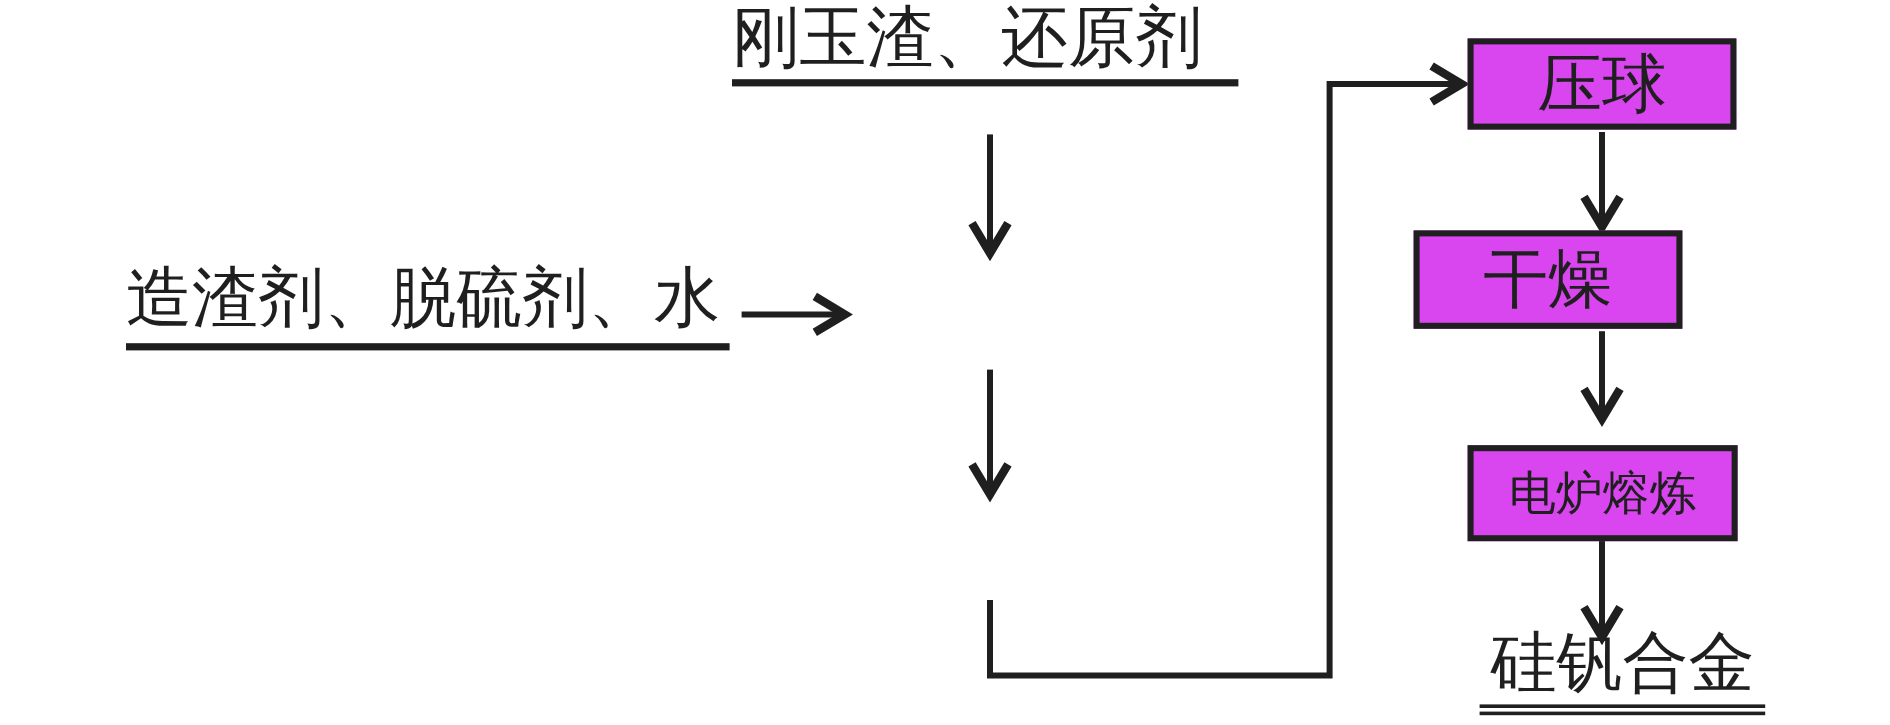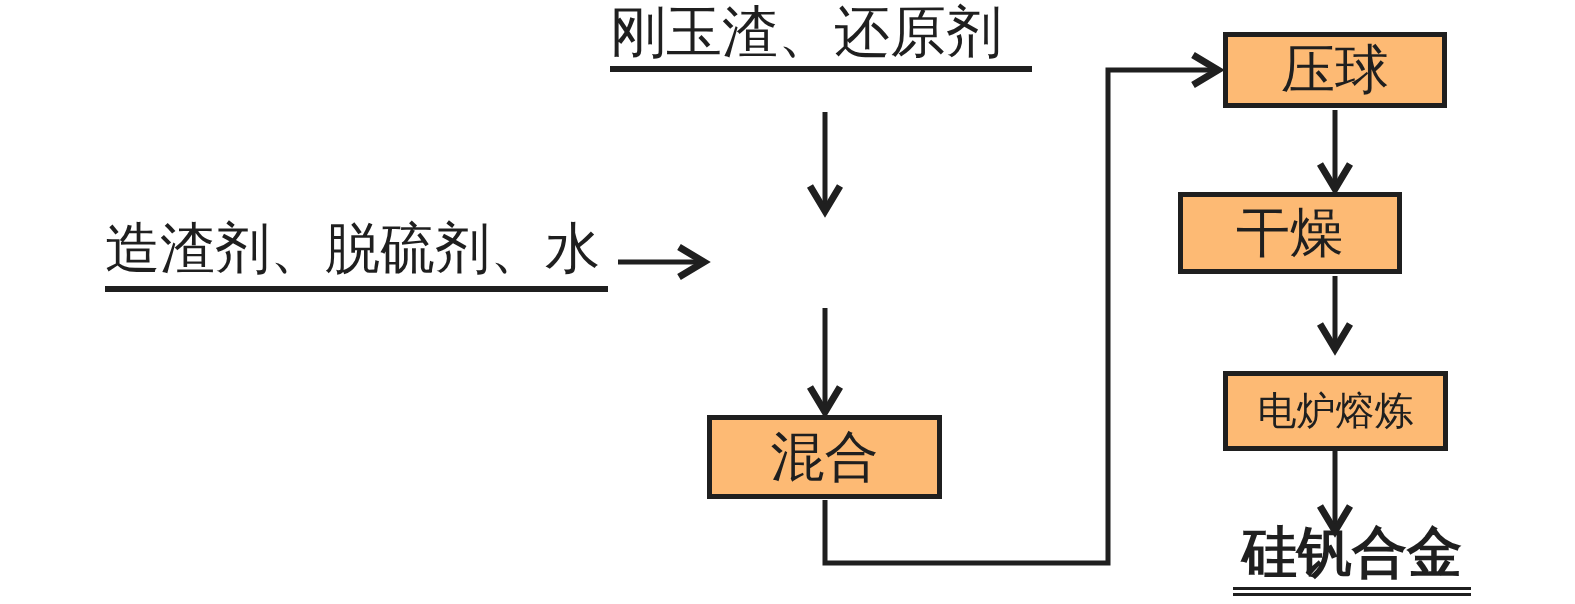--- a/index.html
+++ b/index.html
@@ -44,27 +44,26 @@
     left: 1233px;
     top: 520px;
     width: 238px;
     text-align: center;
     white-space: nowrap;
     font-size: 55px;
     line-height: 66px;
     padding-bottom: 1px;
     border-bottom: 9px double #1f1f1f;
     box-sizing: border-box;
-    font-weight: bold;
   }
   .node {
     position: absolute;
     box-sizing: border-box;
     border: 5px solid #1f1f1f;
-    background: #fdba74;
+    background: #d946ef;
     display: flex;
     align-items: center;
     justify-content: center;
     white-space: nowrap;
   }
   .node-crush { left: 707px; top: 214px; width: 234px; height: 92px; font-size: 54px; }
   .node-mix   { left: 707px; top: 415px; width: 235px; height: 84px; font-size: 54px; }
   .node-press { left: 1223px; top: 32px;  width: 224px; height: 76px; font-size: 54px; }
   .node-dry   { left: 1178px; top: 192px; width: 224px; height: 82px; font-size: 54px; }
   .node-smelt { left: 1223px; top: 351px; width: 225px; height: 80px; font-size: 39px; margin-top: 20px; }
@@ -132,21 +131,20 @@
       <line class="shaft" x1="1335" y1="432" x2="1335" y2="526"></line>
       <path class="head" d="M1320,506 L1335,531 L1350,506"></path>
     </g>
   </svg>
 
   <div class="feed-label feed-top">刚玉渣、还原剂</div>
 
   <div class="feed-label feed-left">造渣剂、脱硫剂、水</div>
 
 
-  <div class="node node-mix">混合</div>
 
   <div class="node node-press">压球</div>
 
   <div class="node node-dry">干燥</div>
 
   <div class="node node-smelt">电炉熔炼</div>
 
   <div class="product-label">硅钒合金</div>
 
 </div>

